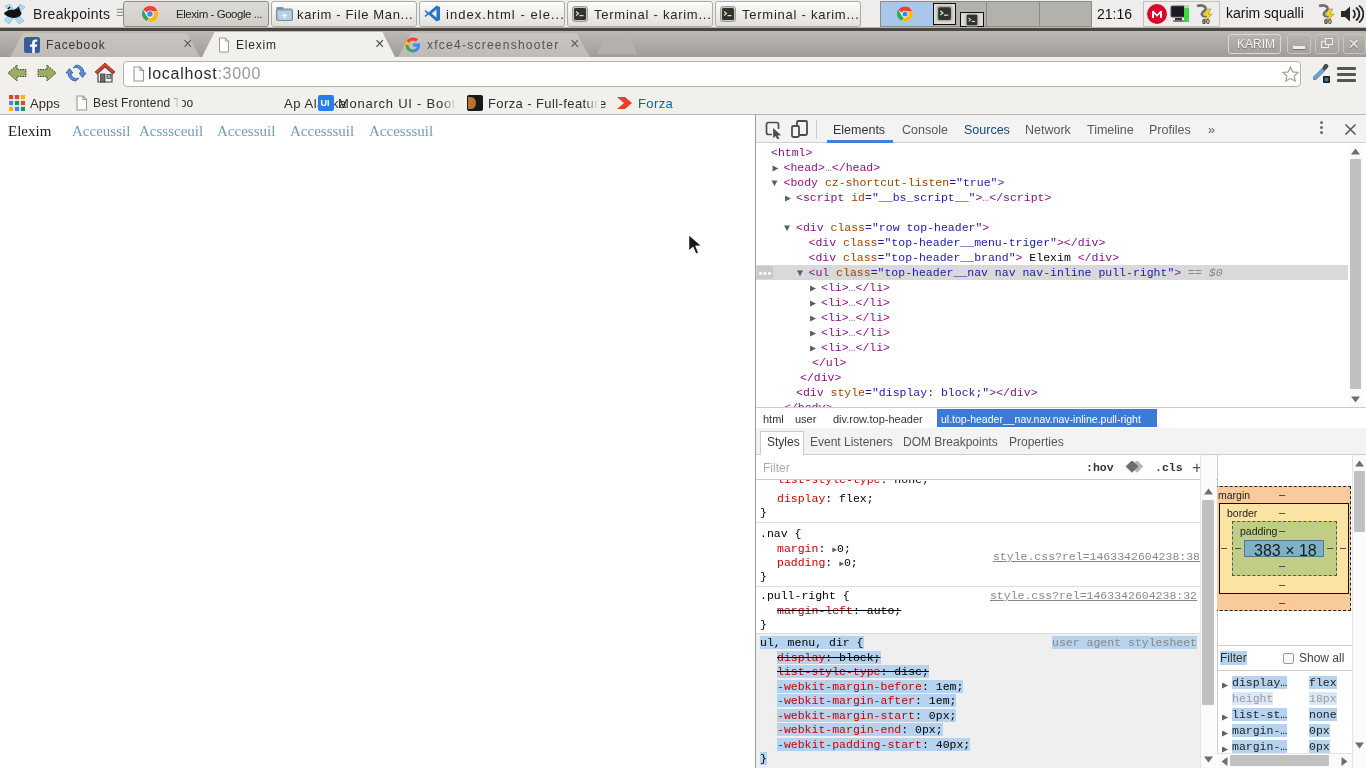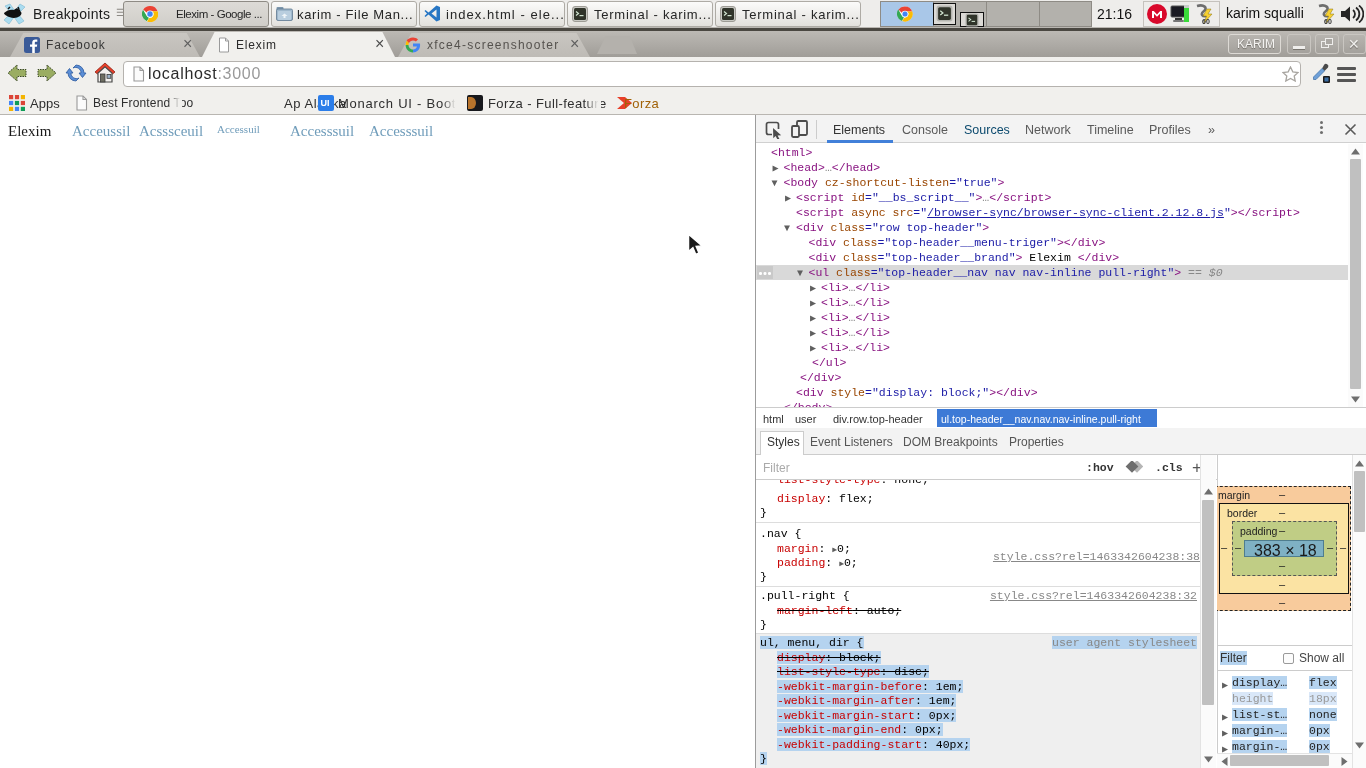--- a/index.html
+++ b/index.html
@@ -250,27 +250,27 @@
 <span class="abs" style="left:338px;top:96px;font-size:13px;letter-spacing:0.75px;color:#2e2e2e;">Monarch UI - Boot</span>
 <div class="abs" style="left:442px;top:95px;width:16px;height:16px;background:linear-gradient(to right,rgba(241,240,237,0),#f1f0ed 85%);"></div>
 <div class="abs" style="left:467px;top:95px;width:16px;height:16px;background:#17181c;border-radius:2px;overflow:hidden;">
     <div style="position:absolute;left:1px;top:2px;width:8px;height:12px;background:#b8742c;border-radius:0 60% 60% 0 / 0 50% 50% 0;"></div>
   </div>
 <span class="abs" style="left:488px;top:96px;font-size:13px;letter-spacing:0.4px;color:#2e2e2e;">Forza - Full-feature</span>
 <div class="abs" style="left:585px;top:95px;width:16px;height:16px;background:linear-gradient(to right,rgba(241,240,237,0),#f1f0ed 85%);"></div>
 <svg class="abs" style="left:616px;top:96px;" width="17" height="14" viewBox="0 0 17 14">
   <path d="M1 1 L9 1 L16 7 L9 13 L1 13 L8 7 Z" fill="#e8402a"></path>
 </svg>
-<span class="abs" style="left:624px;top:96px;font-size:13px;letter-spacing:0.4px;color:#a16207;">Forza</span>
+<span class="abs" style="left:638px;top:96px;font-size:13px;letter-spacing:0.4px;color:#0369a1;">Forza</span>
 
 <div class="abs" style="left:0;top:115px;width:755px;height:653px;background:#fff;"></div>
 <span class="abs" style="left:8px;top:123px;font-family:'Liberation Serif',serif;font-size:15px;color:#1a1a1a;">Elexim</span>
 <span class="abs" style="left:72px;top:123px;font-family:'Liberation Serif',serif;font-size:15px;color:#6f9cba;">Acceussil</span>
 <span class="abs" style="left:139px;top:123px;font-family:'Liberation Serif',serif;font-size:15px;color:#6f9cba;">Acsssceuil</span>
-<span class="abs" style="left:217px;top:123px;font-family:'Liberation Serif',serif;font-size:11px;color:#6f9cba;">Accessuil</span>
+<span class="abs" style="left:217px;top:123px;font-family:'Liberation Serif',serif;font-size:15px;color:#6f9cba;">Accessuil</span>
 <span class="abs" style="left:290px;top:123px;font-family:'Liberation Serif',serif;font-size:15px;color:#6f9cba;">Accesssuil</span>
 <span class="abs" style="left:369px;top:123px;font-family:'Liberation Serif',serif;font-size:15px;color:#6f9cba;">Accesssuil</span>
 
 <svg class="abs" style="left:687px;top:233px;" width="19" height="24" viewBox="0 0 19 24">
   <path d="M1.5 1.2 L1.5 18.6 L5.9 14.8 L8.7 21.4 L12 20 L9.2 13.5 L15.2 13 Z" fill="#1a1a1a" stroke="#fff" stroke-width="1.5"></path>
 </svg>
 
 <div class="abs" style="left:755px;top:115px;width:1px;height:653px;background:#9c9c9c;"></div>
 <div class="abs" style="left:756px;top:115px;width:610px;height:653px;background:#fff;"></div>
 
@@ -301,21 +301,20 @@
   <div class="abs" style="left:0;top:121px;width:592px;height:15px;background:#d9d9d9;"></div>
   <div class="abs" style="left:1px;top:122px;width:16px;height:13px;background:#c9c9c9;"></div>
   <div class="abs" style="left:3px;top:128px;width:2.5px;height:2.5px;background:#fff;border-radius:50%;box-shadow:4.5px 0 0 #fff, 9px 0 0 #fff;"></div>
   <div class="abs" style="left:15px;top:1px;"><span class="tag">&lt;html&gt;</span></div>
   <div class="abs" style="left:16.5px;top:16px;"><span class="tri">▶</span></div>
   <div class="abs" style="left:27.5px;top:16px;"><span class="tag">&lt;head&gt;</span><span class="gry">…</span><span class="tag">&lt;/head&gt;</span></div>
   <div class="abs" style="left:15.5px;top:31px;"><span class="tri">▼</span></div>
   <div class="abs" style="left:27.5px;top:31px;"><span class="tag">&lt;body</span><span class="att"> cz-shortcut-listen</span><span class="val">="true"</span><span class="tag">&gt;</span></div>
   <div class="abs" style="left:29px;top:46px;"><span class="tri">▶</span></div>
   <div class="abs" style="left:40px;top:46px;"><span class="tag">&lt;script</span><span class="att"> id</span><span class="val">="__bs_script__"</span><span class="tag">&gt;</span><span class="gry">…</span><span class="tag">&lt;/script&gt;</span></div>
-  <div class="abs" style="left:40px;top:61px;"><span class="tag">&lt;script</span><span class="att"> async src</span><span class="val">="<span style="text-decoration:underline;">/browser-sync/browser-sync-client.2.12.8.js</span>"</span><span class="tag">&gt;&lt;/script&gt;</span></div>
   <div class="abs" style="left:28px;top:76px;"><span class="tri">▼</span></div>
   <div class="abs" style="left:40px;top:76px;"><span class="tag">&lt;div</span><span class="att"> class</span><span class="val">="row top-header"</span><span class="tag">&gt;</span></div>
   <div class="abs" style="left:52.5px;top:91px;"><span class="tag">&lt;div</span><span class="att"> class</span><span class="val">="top-header__menu-triger"</span><span class="tag">&gt;&lt;/div&gt;</span></div>
   <div class="abs" style="left:52.5px;top:106px;"><span class="tag">&lt;div</span><span class="att"> class</span><span class="val">="top-header__brand"</span><span class="tag">&gt;</span> Elexim <span class="tag">&lt;/div&gt;</span></div>
   <div class="abs" style="left:41px;top:121px;"><span class="tri">▼</span></div>
   <div class="abs" style="left:52.5px;top:121px;"><span class="tag">&lt;ul</span><span class="att"> class</span><span class="val">="top-header__nav nav nav-inline pull-right"</span><span class="tag">&gt;</span><span class="gry" style="font-style:italic;"> == $0</span></div>
   <div class="abs" style="left:54px;top:136px;"><span class="tri">▶</span></div>
   <div class="abs" style="left:65px;top:136px;"><span class="tag">&lt;li&gt;</span><span class="gry">…</span><span class="tag">&lt;/li&gt;</span></div>
   <div class="abs" style="left:54px;top:151px;"><span class="tri">▶</span></div>
   <div class="abs" style="left:65px;top:151px;"><span class="tag">&lt;li&gt;</span><span class="gry">…</span><span class="tag">&lt;/li&gt;</span></div>

